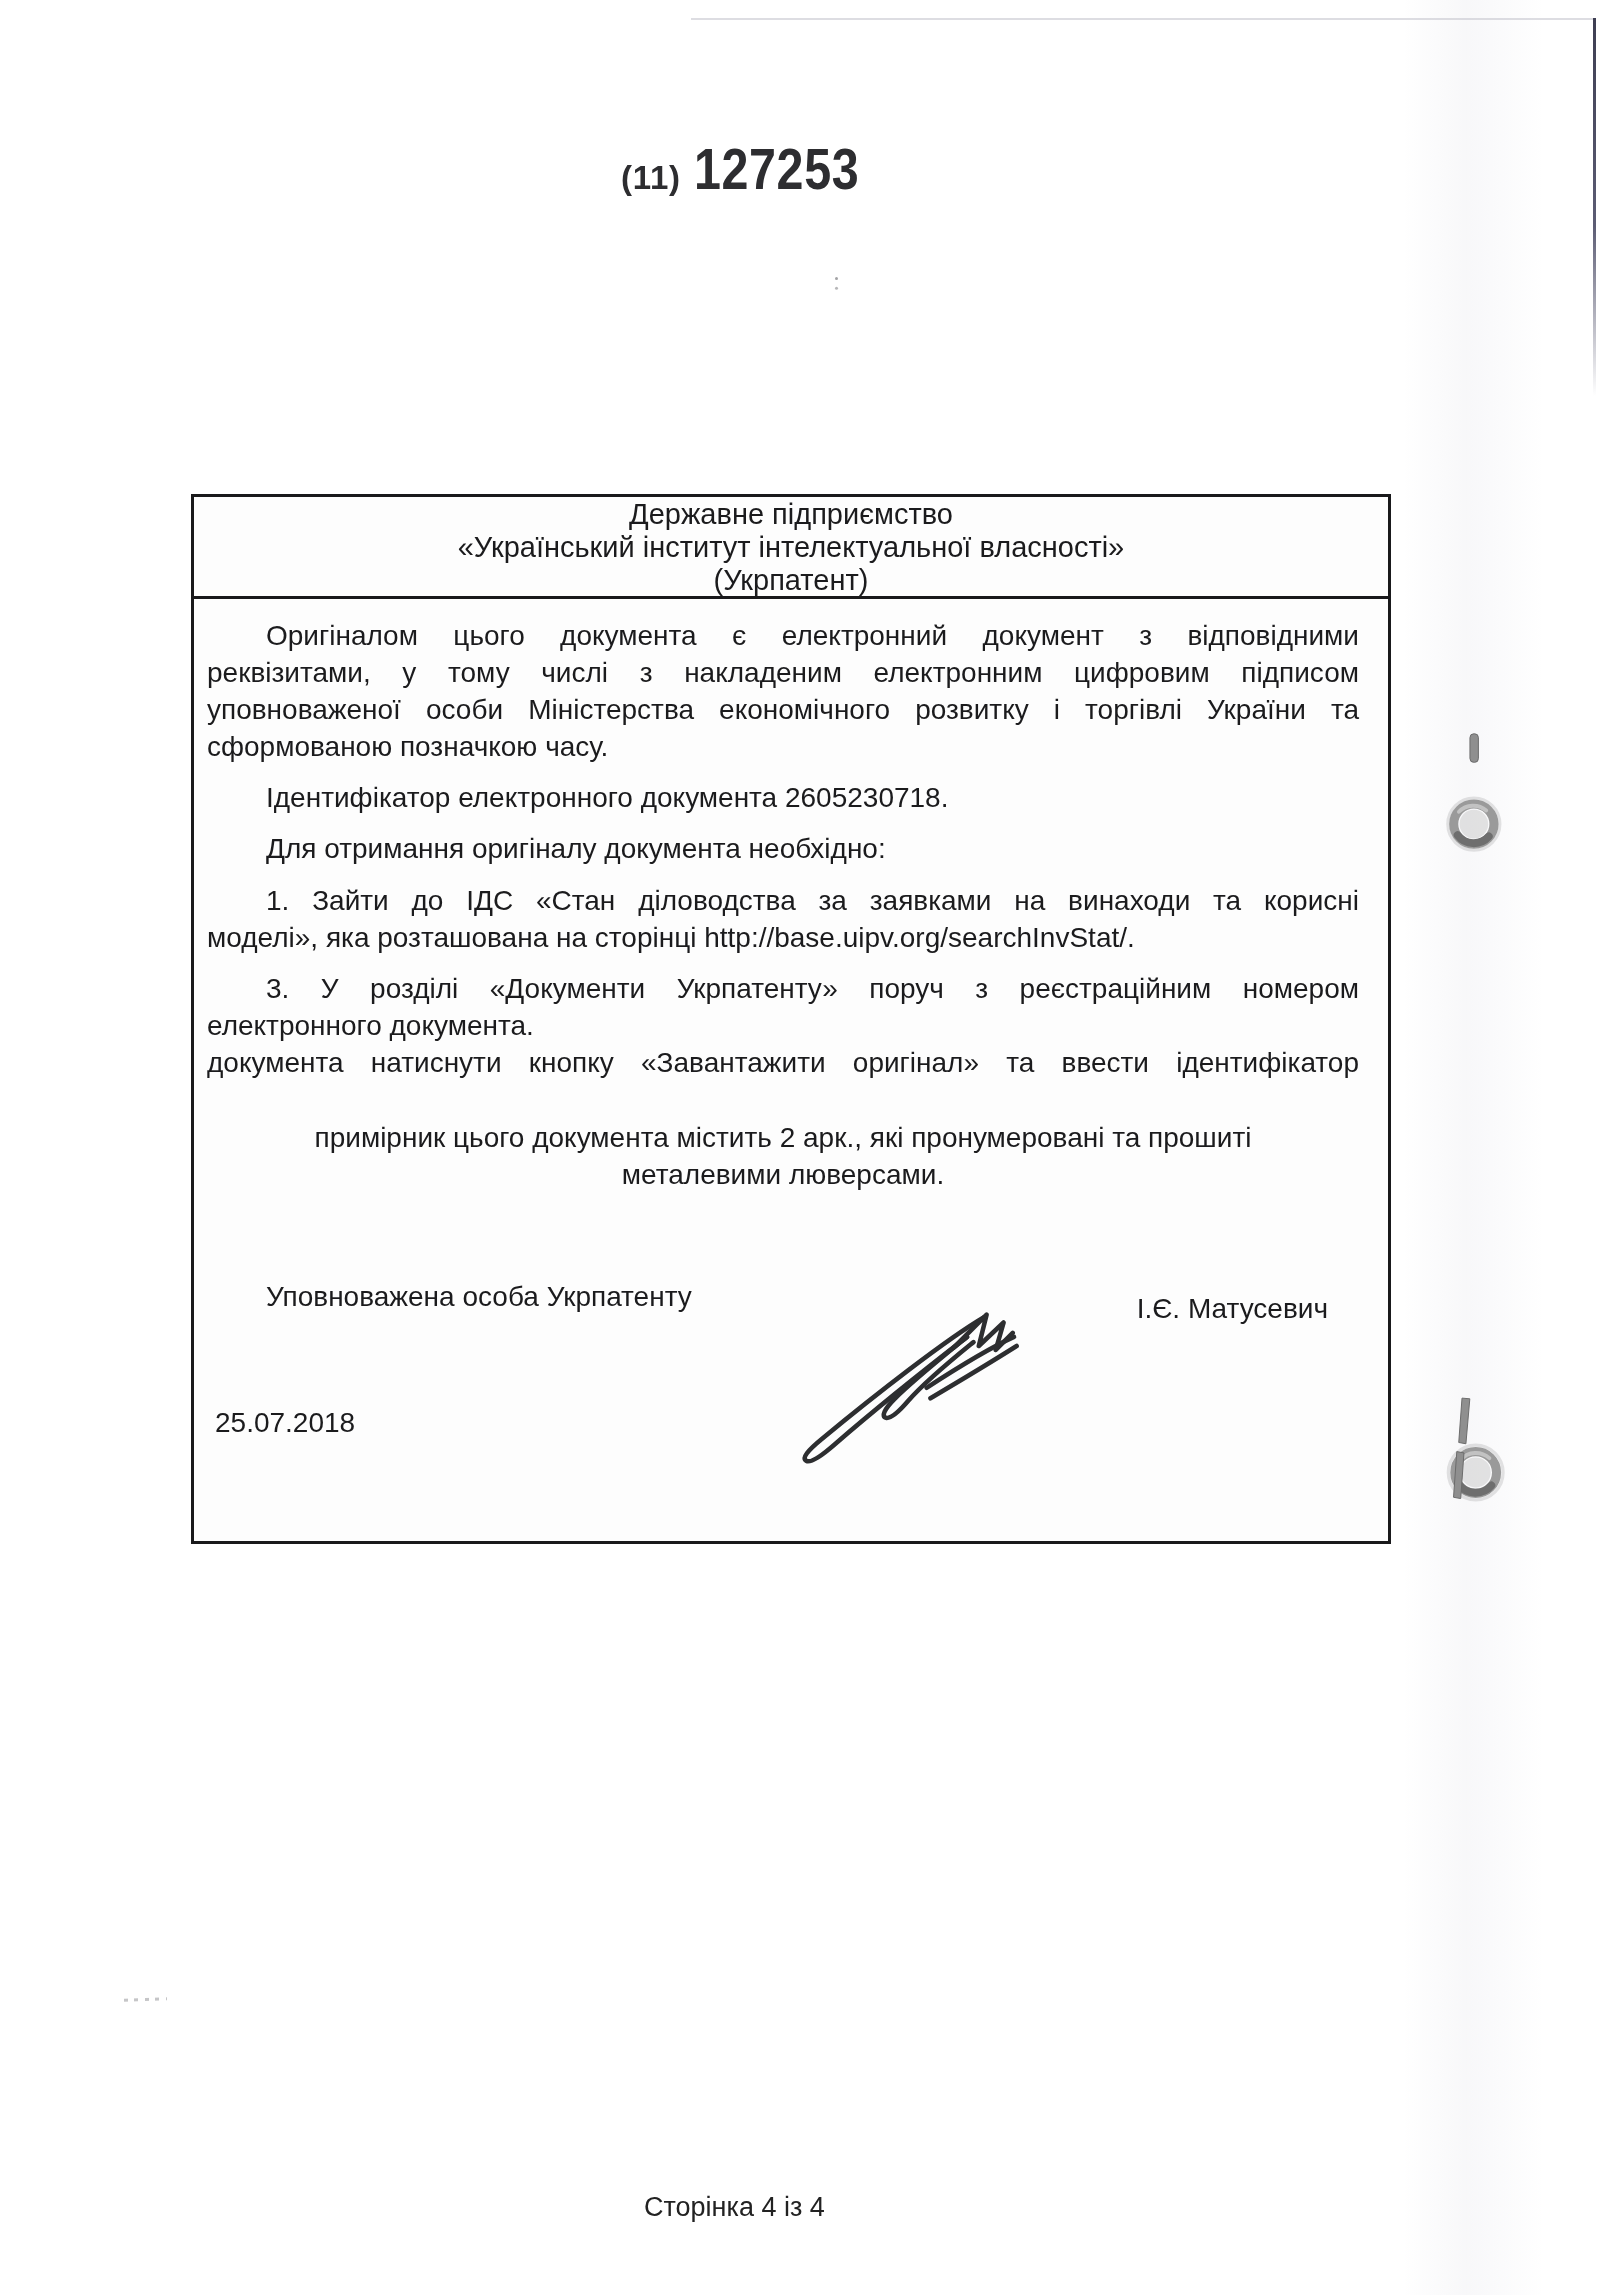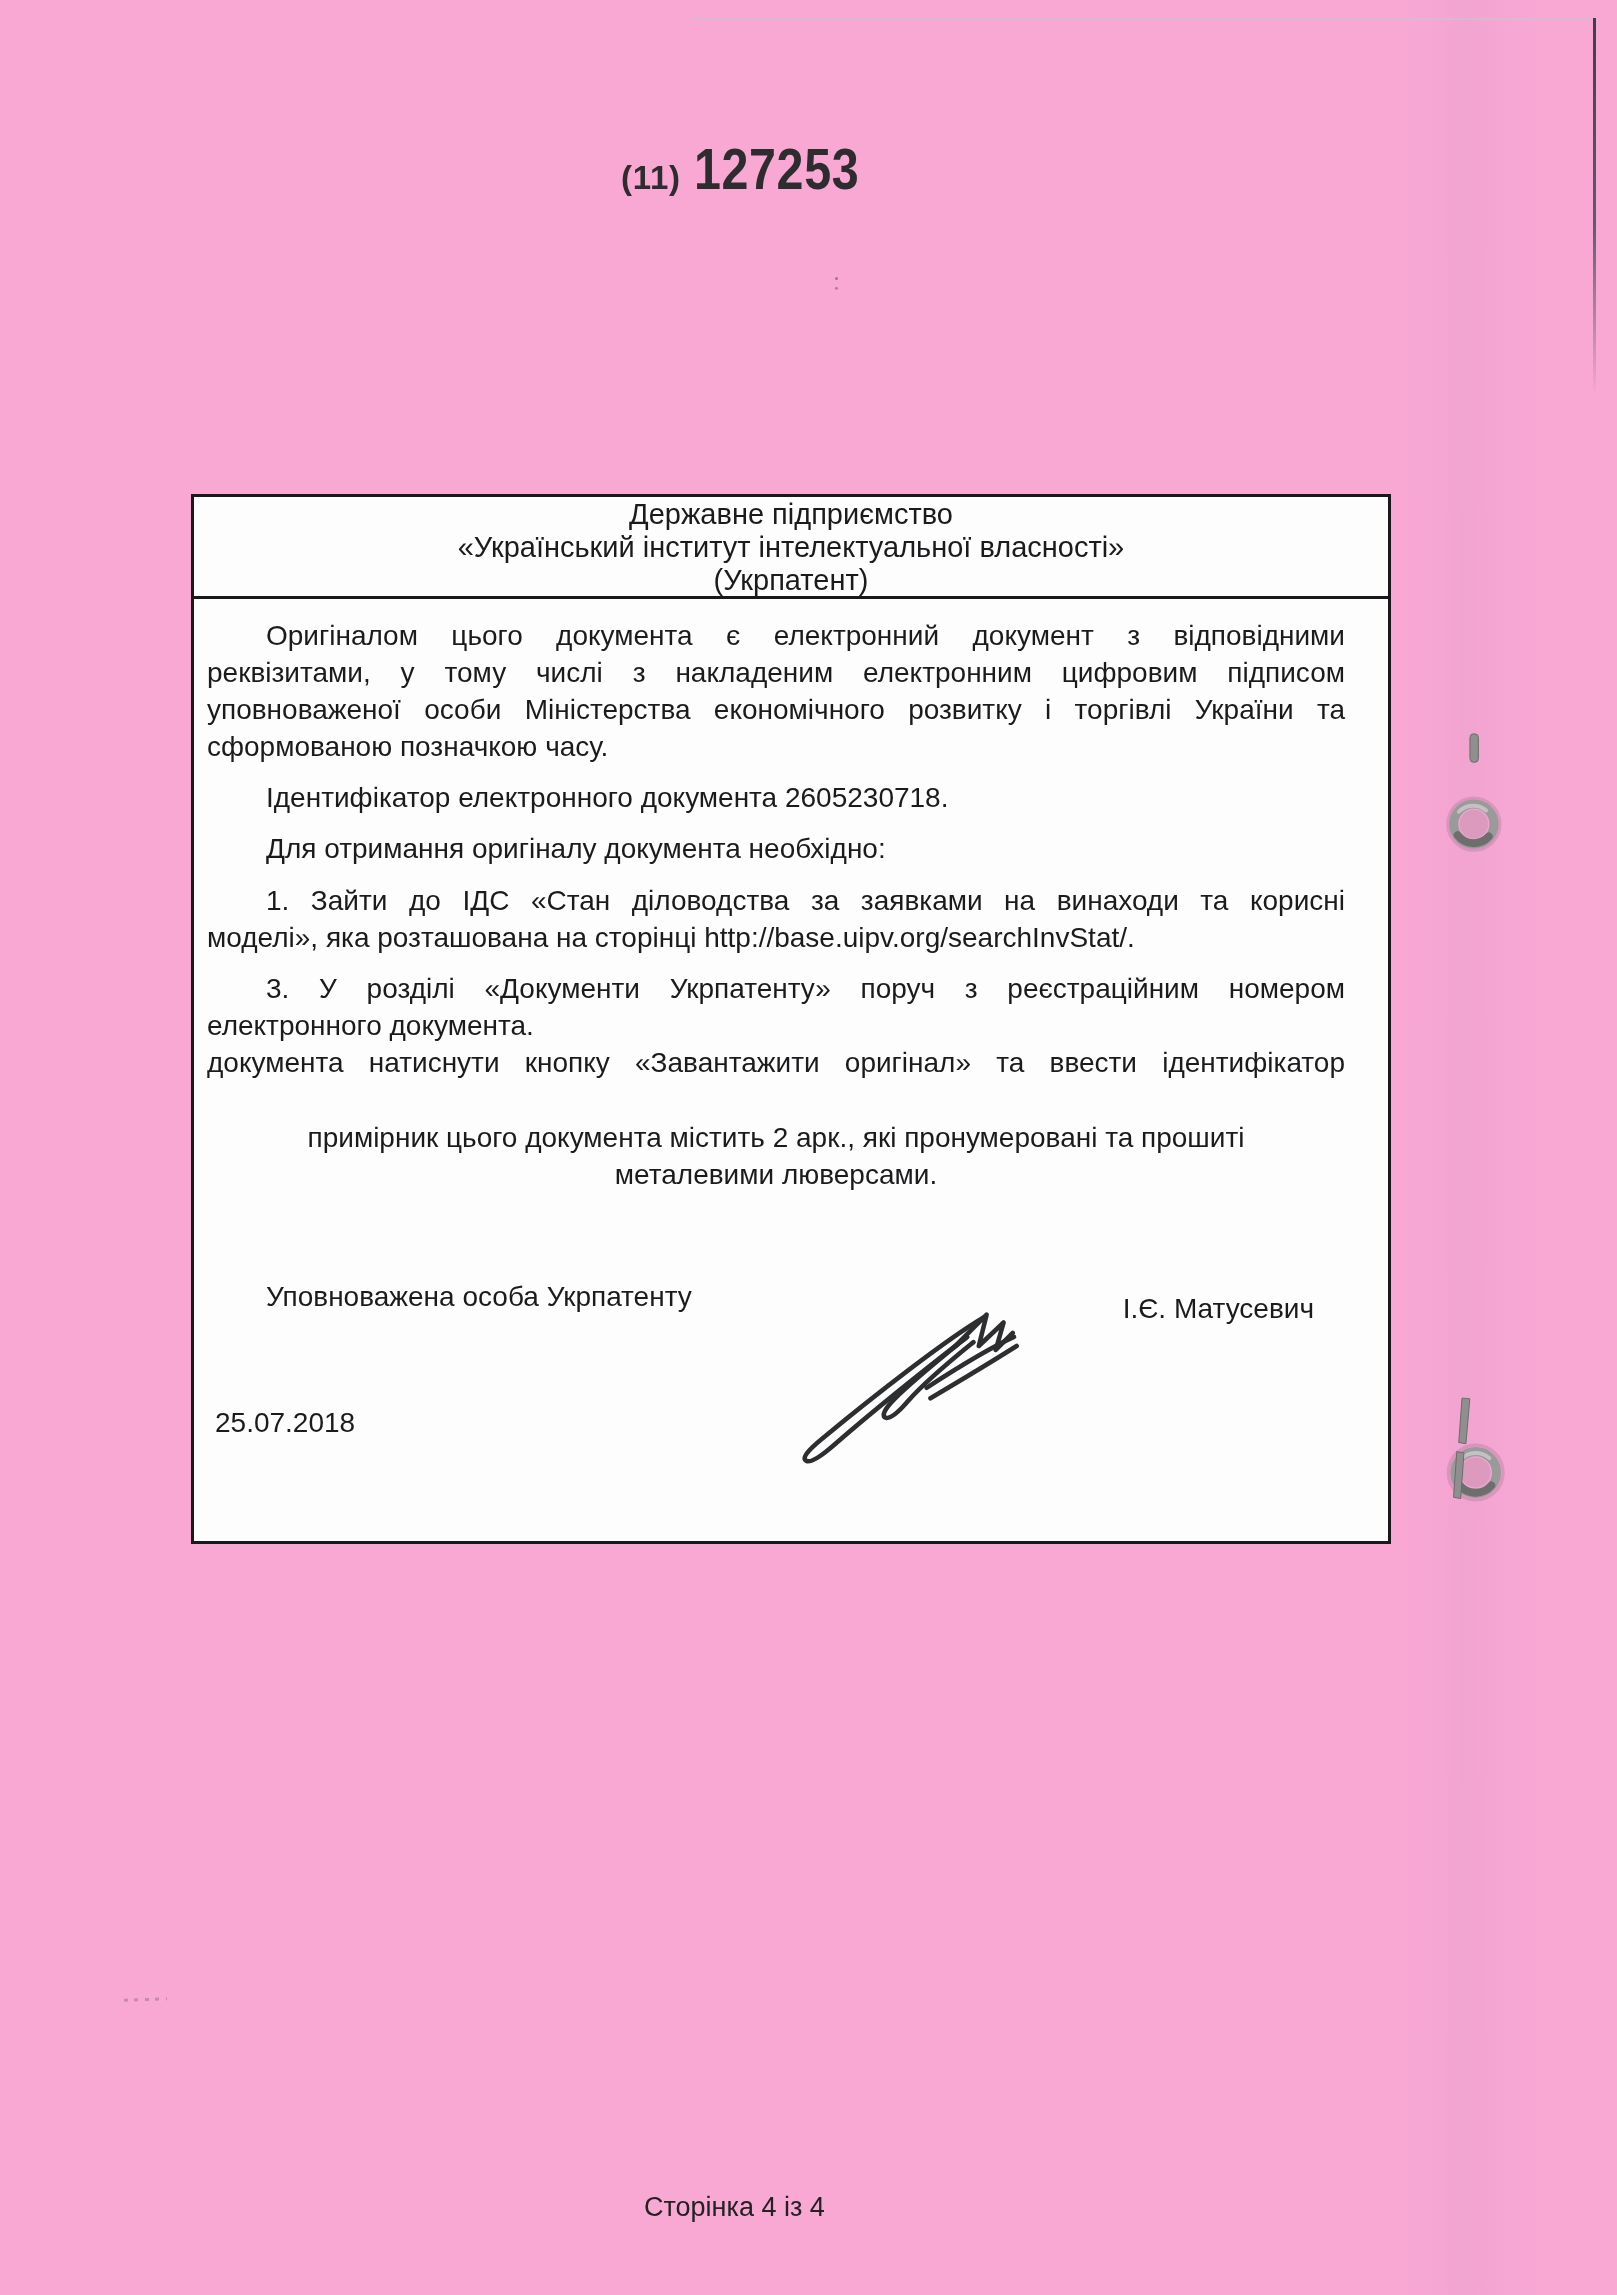--- a/index.html
+++ b/index.html
@@ -1,19 +1,19 @@
 <!DOCTYPE html>
 <html style="font-size:10.4px"><head>
 <meta charset="utf-8">
 <style>
   html,body { margin:0; padding:0; background:#e8e8e8; }
   .page {
     position:relative;
     width:1617px; height:2295px;
-    background:#f9a8d4;
+    background:#ffffff;
     font-family:"Liberation Sans", sans-serif;
     color:#1b1b1d;
     overflow:hidden;
   }
 
   
   .scan-band {
     position:absolute; left:1402px; top:0; width:143px; height:2295px;
     background:linear-gradient(90deg, rgba(70,70,110,0) 0%, rgba(70,70,110,0.04) 45%, rgba(70,70,110,0) 100%);
   }
@@ -56,21 +56,21 @@
     background:#fdfdfd;
   }
   .doc-header {
     border-bottom:3.3px solid #19191b;
     text-align:center;
     font-size:29px; line-height:33px;
     padding:0.7px 0 0 0;
     height:98px; box-sizing:content-box;
   }
   .doc-body {
-    padding:18px 43px 0 13px;
+    padding:18px 29px 0 13px;
     font-size:28px; line-height:37px;
   }
   .para { margin:0 0 14.3px 0; }
   .ln   { }
   .ln-j { text-align:justify; text-align-last:justify; }
   .indent .ln:first-child { text-indent:59px; }
   .center-para { text-align:center; margin-top:38px; }
 
   .sig-row { position:relative; margin-top:85px; height:37px; }
   .sig-label { padding-left:59px; }

